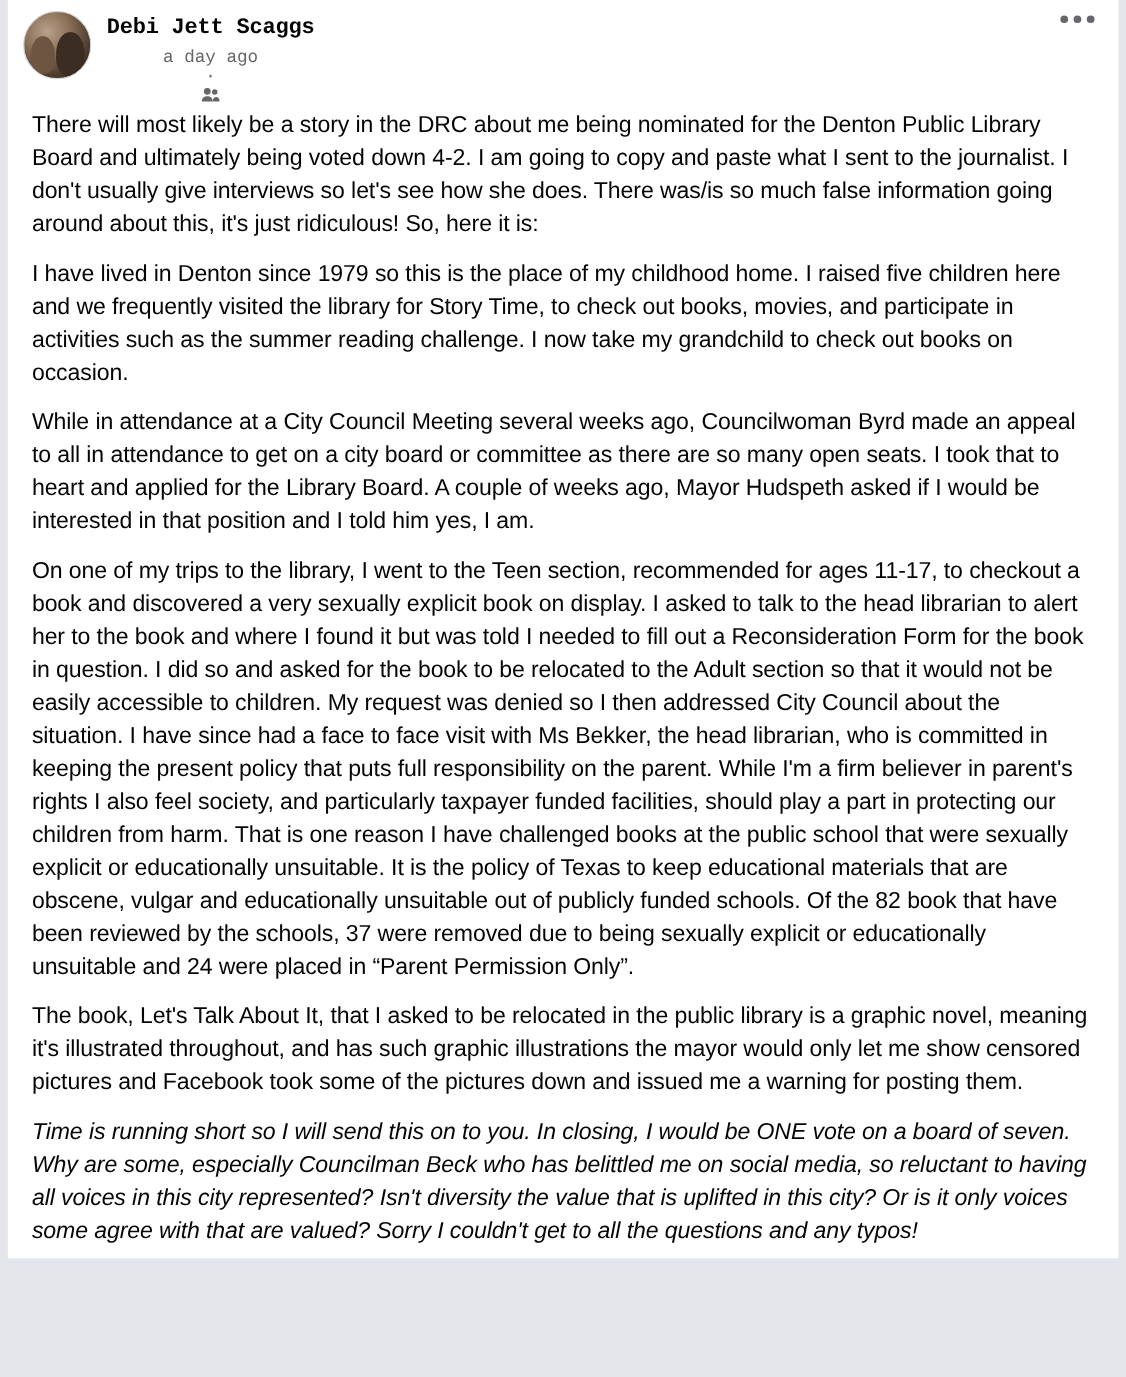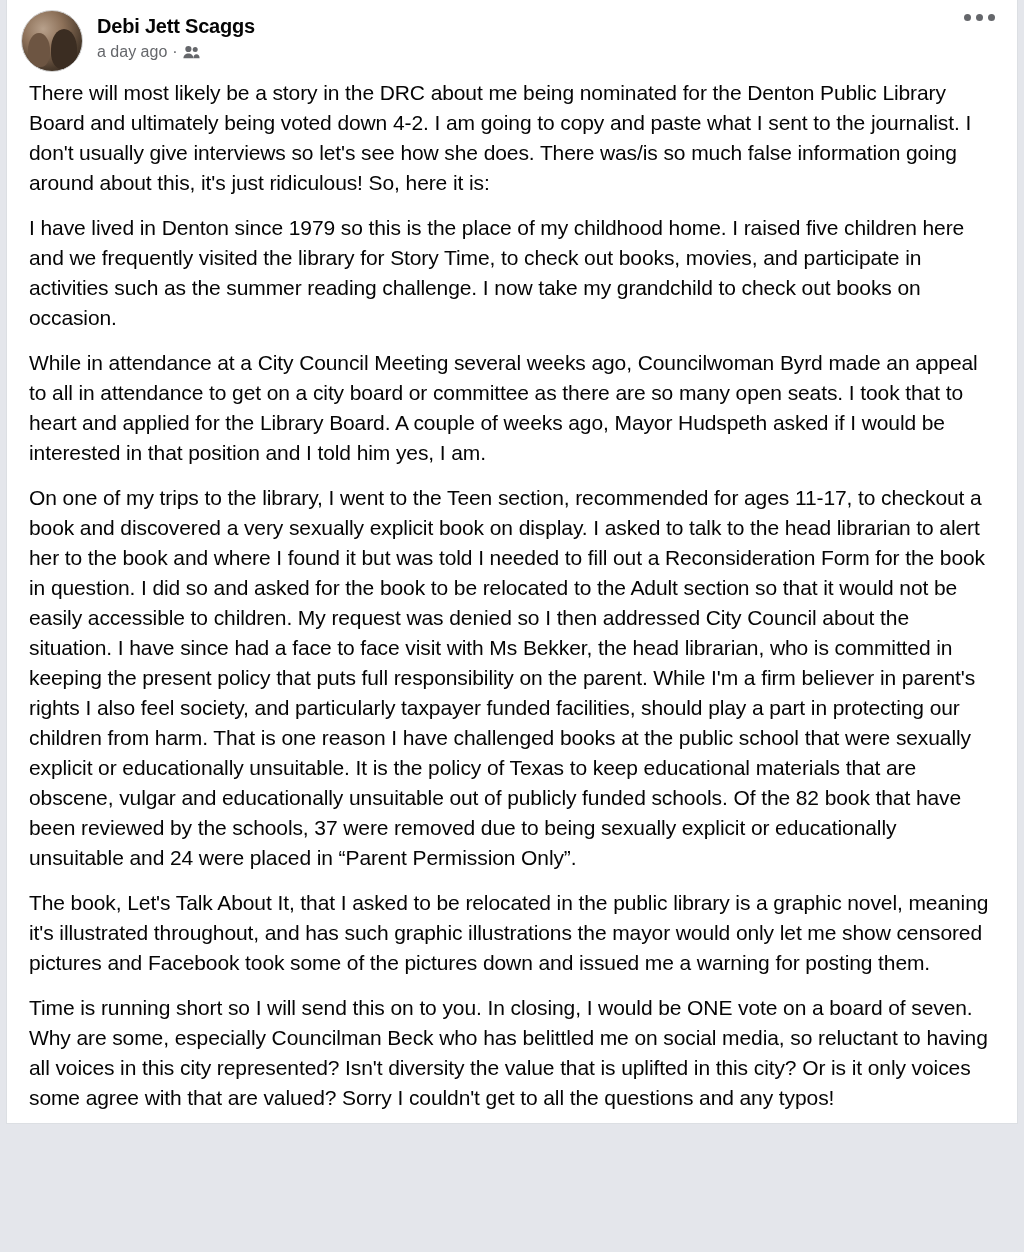--- a/index.html
+++ b/index.html
@@ -62,35 +62,37 @@
     width: 26px;
     height: 40px;
     border-radius: 50% 50% 40% 40%;
     background: #3b2d22;
   }
   .header-text {
     display: flex;
     flex-direction: column;
     justify-content: center;
     padding-top: 4px;
+    font-family: Liberation Mono, monospace;
   }
   .author-name {
     font-size: 20px;
     font-weight: bold;
     color: #050505;
     line-height: 24px;
     letter-spacing: -0.2px;
   }
   .meta-row {
     display: flex;
     align-items: center;
     margin-top: 5px;
     color: #65676b;
     font-size: 16px;
     line-height: 18px;
+    flex-direction: column;
   }
   .meta-sep {
     margin: 0 5px;
     color: #65676b;
   }
   .friends-icon {
     display: inline-block;
     width: 16px;
     height: 14px;
     position: relative;
@@ -118,20 +120,21 @@
   .post-body p {
     margin: 0 0 15px 0;
     font-size: 21px;
     line-height: 30px;
     color: #050505;
     letter-spacing: -0.1px;
     text-align: left;
   }
   .post-body p:last-child {
     margin-bottom: 0;
+    font-style: italic;
   }
   .bottom-strip {
     position: absolute;
     left: 0;
     right: 0;
     bottom: 0;
     height: 10px;
     background: #e4e6eb;
   }
 </style>

